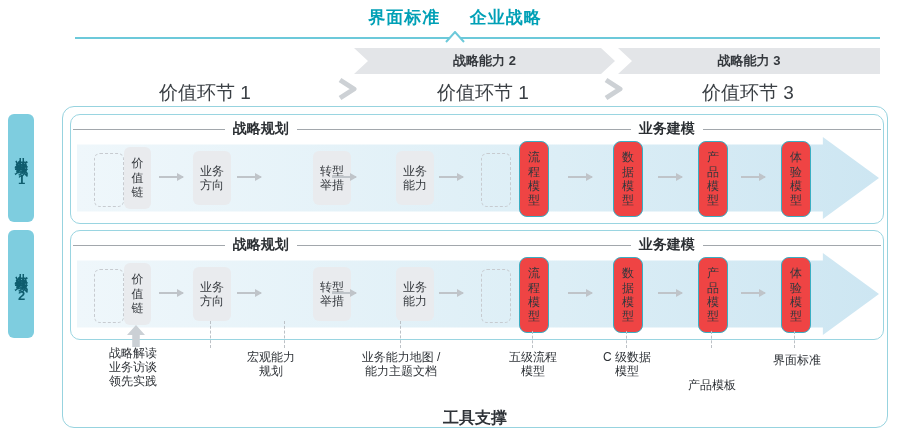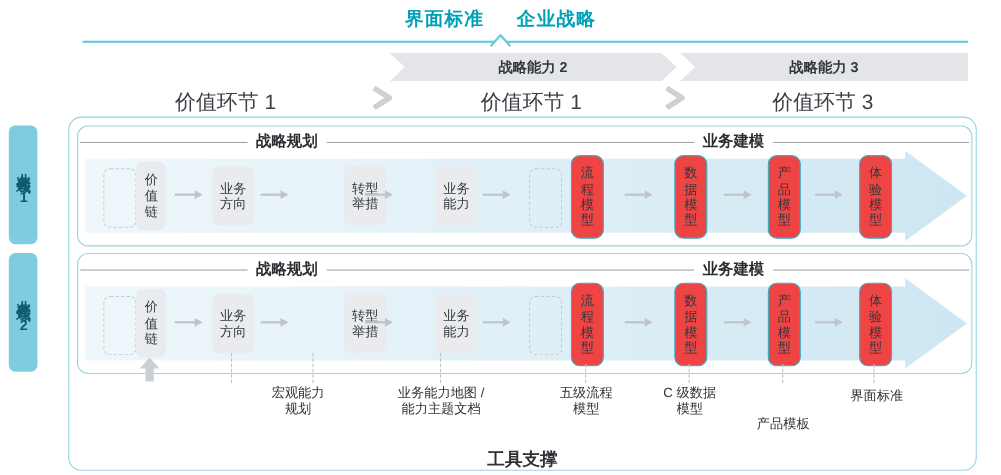--- a/index.html
+++ b/index.html
@@ -228,20 +228,25 @@
 
   <div class="upblock"></div>
   <div class="dv dv1"></div>
   <div class="dv dv2"></div>
   <div class="dv dv3"></div>
   <div class="dv dv4"></div>
   <div class="dv dv5"></div>
   <div class="dv dv6"></div>
   <div class="dv dv7"></div>
 
+  <div class="co c1">
+    <div>战略解读</div>
+    <div>业务访谈</div>
+    <div>领先实践</div>
+  </div>
   <div class="co c2">
     <div>宏观能力</div>
     <div>规划</div>
   </div>
   <div class="co c3">
     <div>业务能力地图 /</div>
     <div>能力主题文档</div>
   </div>
   <div class="co c4">
     <div>五级流程</div>

